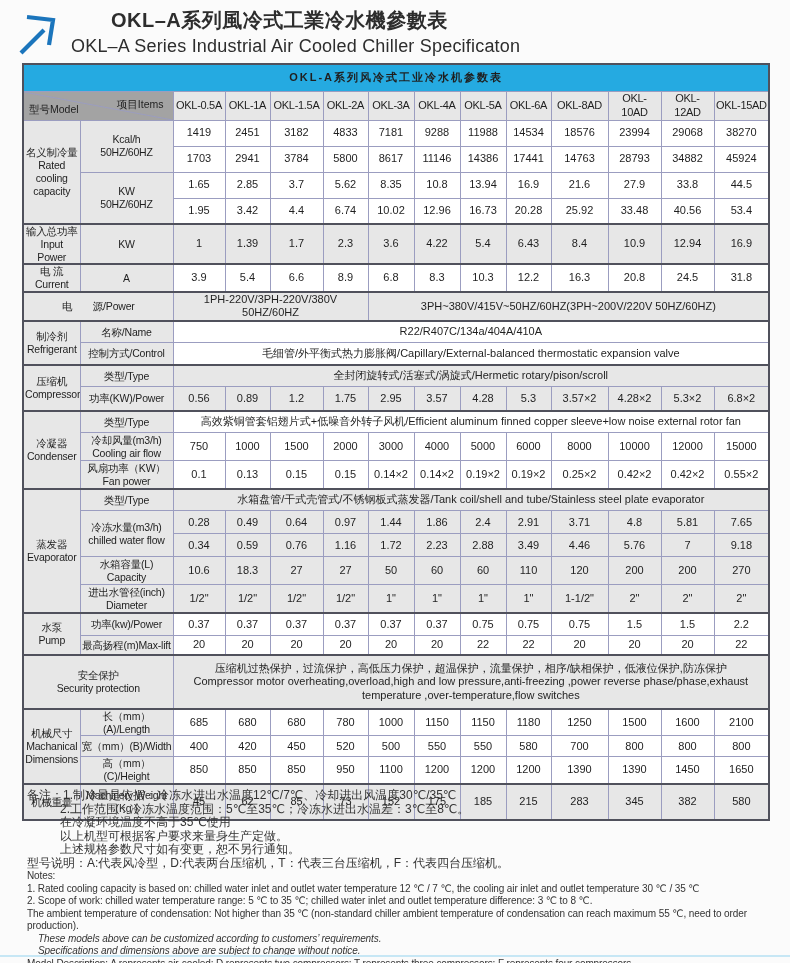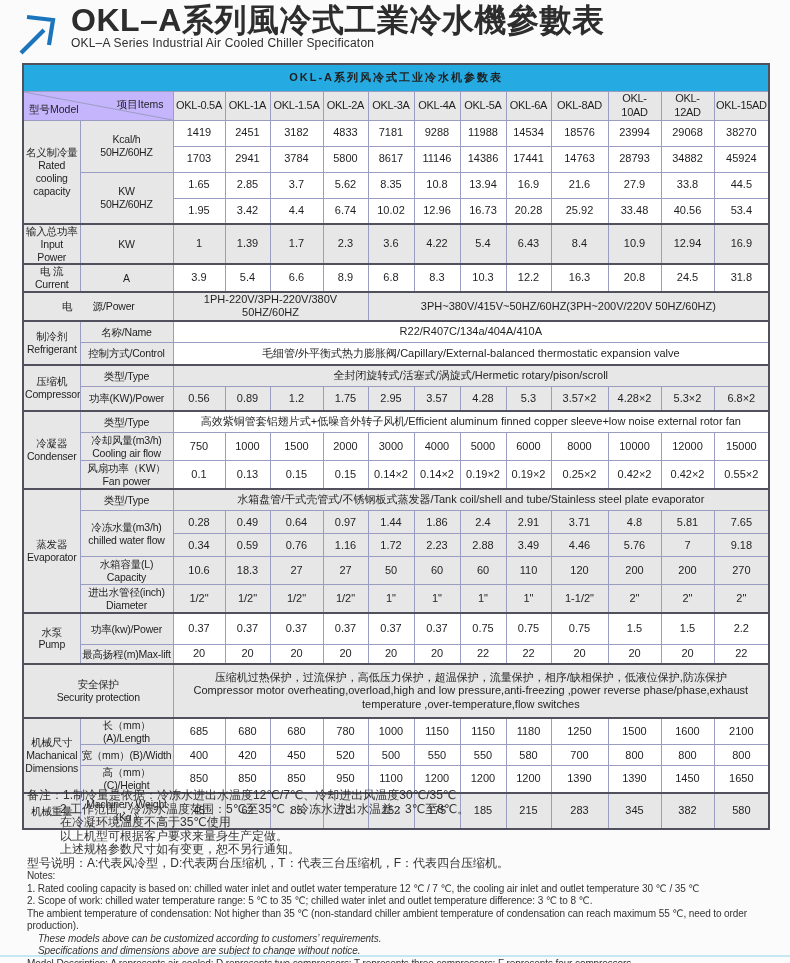--- a/index.html
+++ b/index.html
@@ -3,37 +3,37 @@
 <meta charset="utf-8">
 <style>
   html,body{margin:0;padding:0;background:#fff;}
   .page{position:relative;width:790px;height:963px;background:#fbfbfb;overflow:hidden;
         font-family:"Liberation Sans","DejaVu Sans",sans-serif;color:#222;}
 
   
   .hdr-block{position:absolute;top:5px;left:13px;display:flex;align-items:flex-start;}
   .logo{width:50px;height:52px;flex:0 0 auto;margin-top:2px;}
   .titles{margin-left:8px;}
-  .title-zh{font-size:32px;font-weight:700;color:#2d2d2d;letter-spacing:.5px;line-height:30px;}
-  .title-en{font-size:12px;font-weight:400;color:#2d2d2d;margin-top:1px;letter-spacing:.2px;}
+  .title-zh{font-size:20px;font-weight:700;color:#2d2d2d;letter-spacing:.5px;line-height:30px;margin-left:40px;}
+  .title-en{font-size:18px;font-weight:400;color:#2d2d2d;margin-top:1px;letter-spacing:.2px;}
 
   
   table.spec{position:absolute;top:63px;left:22px;width:746px;border-collapse:collapse;
              table-layout:fixed;background:#fff;border:2px solid #50515c;}
   table.spec td{border:1px solid #9b9dc0;font-size:11px;text-align:center;vertical-align:middle;
                 padding:0 1px;line-height:1.22;color:#1f1f1f;overflow:hidden;}
   td.ttl{background:#25aae1;color:#fff;font-size:15px;letter-spacing:2px;font-weight:700;}
   tr.w td{background:#fff;}
   tr.g td{background:#e7e7e7;}
   table.spec td.lab{background:#e7e7e7;white-space:pre-line;font-size:10.5px;letter-spacing:-.2px;}
   td.mod{background:#e7e7e7;font-size:10.5px;letter-spacing:-.3px;}
   tr.gb td{border-top:2px solid #50515c;}
   td.span-cell{font-size:10.5px;}
   td.sec{text-align:left;padding:2px 6px;line-height:1.5;font-size:10.6px;}
-  td.corner{position:relative;background:#c4b5fd;padding:0;}
+  td.corner{position:relative;background:#a3a3a3;padding:0;}
   .corner svg{position:absolute;inset:0;width:100%;height:100%;}
   .c-model{position:absolute;left:5px;bottom:4px;font-size:10.5px;}
   .c-items{position:absolute;right:9px;top:6px;font-size:10.5px;}
 
   
   .notes{position:absolute;left:27px;top:789px;width:756px;color:#333;}
   .notes .zh{font-size:12px;line-height:13.5px;}
   .notes .en{font-size:10px;line-height:12.5px;letter-spacing:-.1px;}
   .notes .ind{padding-left:33px;}
   .notes .ind-s{padding-left:11px;font-style:italic;}
@@ -344,21 +344,21 @@
           <td class="val">1"</td>
           <td class="val">1"</td>
           <td class="val">1"</td>
           <td class="val">1"</td>
           <td class="val">1-1/2"</td>
           <td class="val">2"</td>
           <td class="val">2"</td>
           <td class="val">2"</td>
         </tr>
 
-    <tr class="w gb" style="height:32px">
+    <tr class="w gb" style="height:23px">
       <td class="lab" rowspan="2">水泵
 Pump</td>
       <td class="lab">功率(kw)/Power</td>
     <td class="val">0.37</td>
           <td class="val">0.37</td>
           <td class="val">0.37</td>
           <td class="val">0.37</td>
           <td class="val">0.37</td>
           <td class="val">0.37</td>
           <td class="val">0.75</td>

